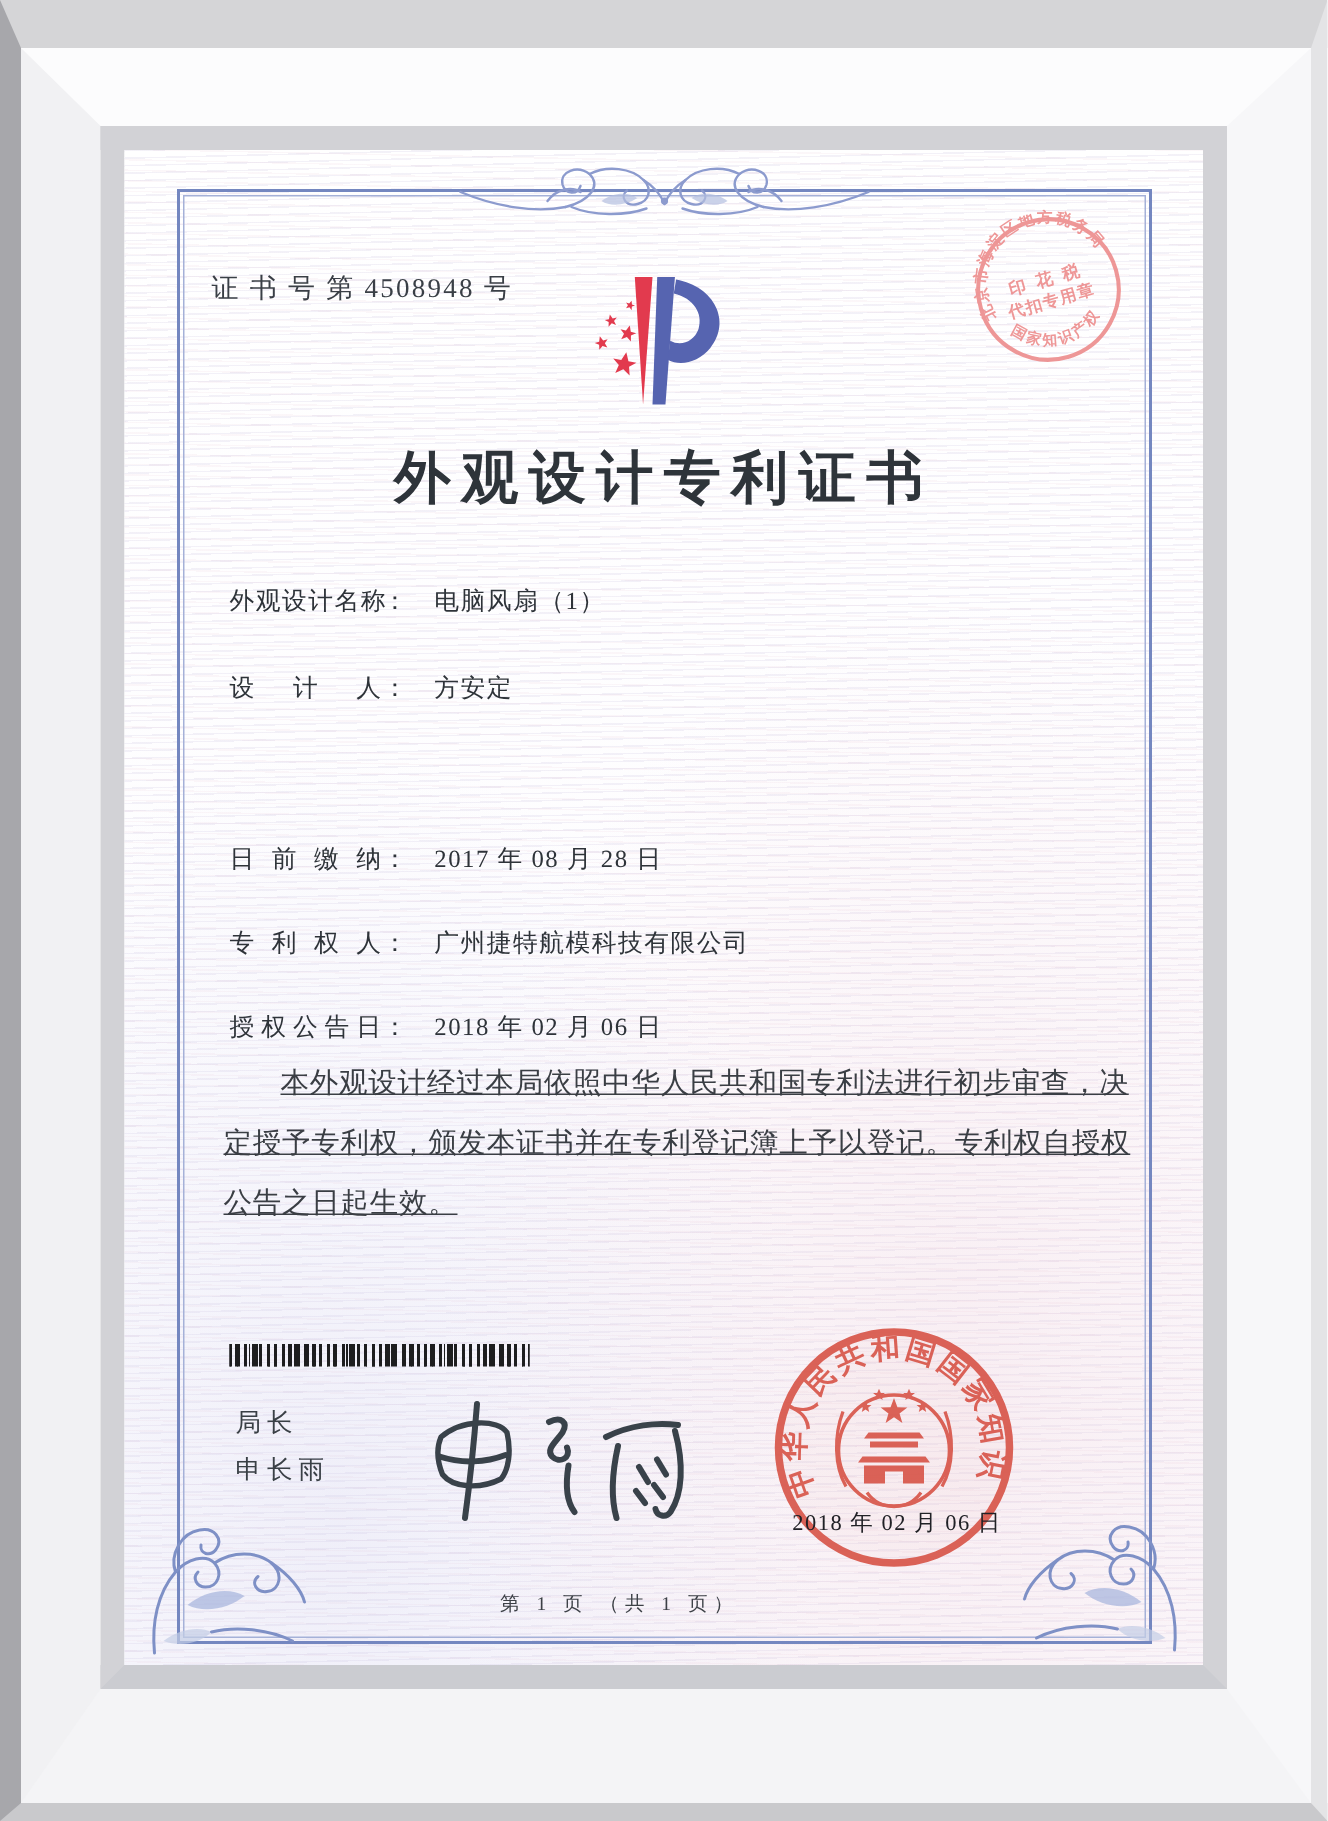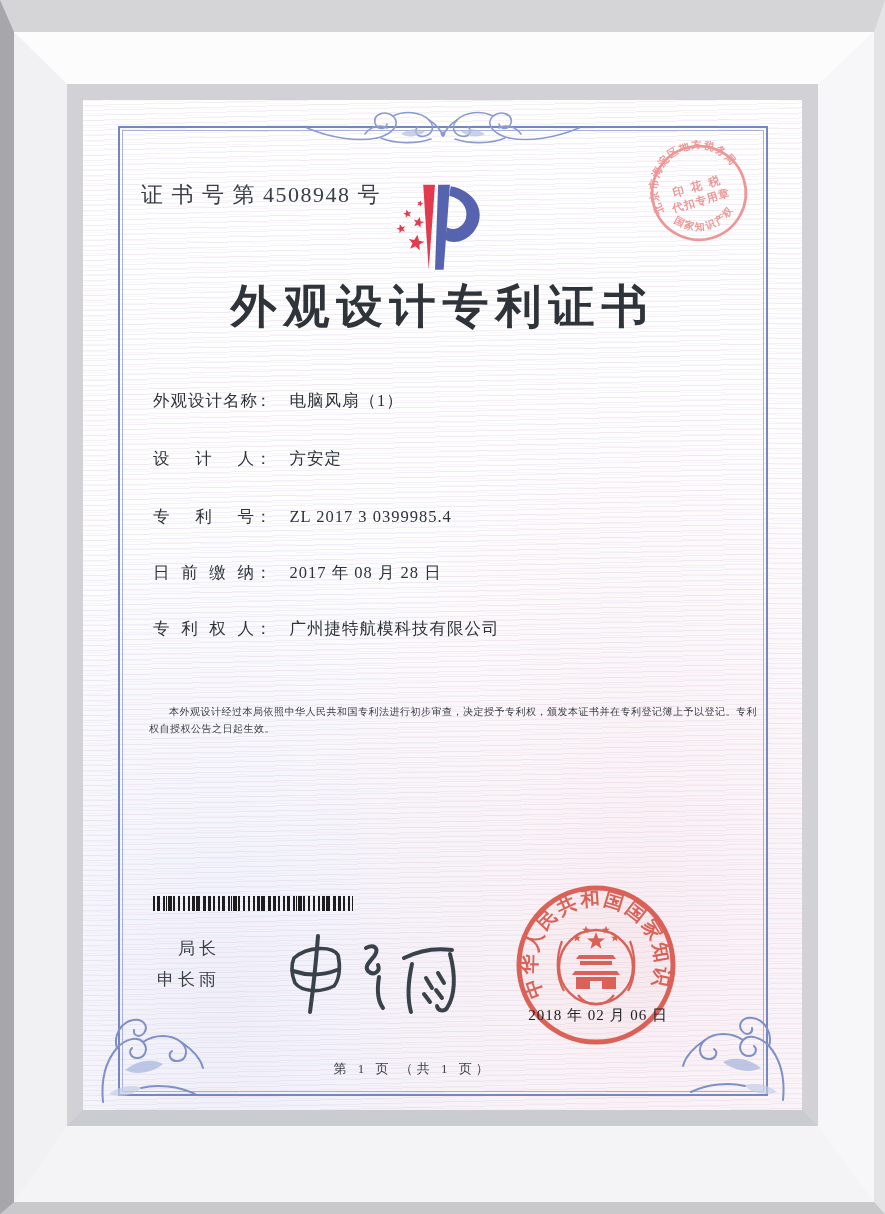--- a/index.html
+++ b/index.html
@@ -21,36 +21,36 @@
     background:
       radial-gradient(ellipse at 78% 82%, rgba(238,204,215,0.30), rgba(238,204,215,0) 45%),
       radial-gradient(ellipse at 20% 90%, rgba(205,205,235,0.28), rgba(205,205,235,0) 40%),
       repeating-linear-gradient(178.6deg, rgba(182,170,210,0.16) 0 1px, rgba(0,0,0,0) 1px 5px),
       repeating-linear-gradient(181.2deg, rgba(228,188,206,0.12) 0 1px, rgba(0,0,0,0) 1px 7px),
       linear-gradient(180deg,#ffffff,#fcfbfe);}
   .blue-border{position:absolute;left:35px;top:26px;right:34px;bottom:14px;
     border:2px solid #7487c0;}
   .blue-border::before{content:'';position:absolute;inset:2px;border:1px solid #a5b1d8;}
   
-  .cert-number{position:absolute;left:58px;top:80px;font-size:22px;color:#3a3f46;letter-spacing:1.5px;}
-  .cert-title{position:absolute;left:0;top:176px;width:719px;text-align:center;
-    font-size:46px;font-weight:bold;letter-spacing:7px;color:#2e343a;}
+  .cert-number{position:absolute;left:58px;top:80px;font-size:18px;color:#3a3f46;letter-spacing:1.5px;}
+  .cert-title{position:absolute;left:0;top:193px;width:719px;text-align:center;
+    font-size:38px;font-weight:bold;letter-spacing:7px;color:#2e343a;}
   .field-row{position:absolute;left:70px;font-size:16.5px;color:#2e3339;letter-spacing:1px;white-space:nowrap;}
   .field-label{display:inline-block;width:102px;text-align:justify;text-align-last:justify;}
   .field-value{margin-left:17px;}
   .body-text{position:absolute;left:66px;top:603px;width:618px;}
-  .body-text p{margin:0;text-indent:2em;font-size:10px;line-height:17px;
-    color:#3a3e44;letter-spacing:0.5px;}
+  .body-text p{margin:0;text-indent:2em;font-size:19px;line-height:40px;
+    color:#3a3e44;letter-spacing:0.5px;text-decoration:underline;}
   .barcode{position:absolute;left:70px;top:796px;width:200px;height:15px;
     background-image:
       repeating-linear-gradient(90deg,#1d1d1f 0 2px,rgba(0,0,0,0) 2px 5px),
       repeating-linear-gradient(90deg,#1d1d1f 0 1px,rgba(0,0,0,0) 1px 4px,#1d1d1f 4px 6px,rgba(0,0,0,0) 6px 13px);}
   .signer{position:absolute;left:74px;top:840px;font-family:"Liberation Sans","DejaVu Sans",sans-serif;
     font-size:17px;color:#3a4046;letter-spacing:4px;line-height:1;}
-  .signer div{margin-bottom:14px;text-align:right;}
+  .signer div{margin-bottom:14px;}
   .signature-svg{position:absolute;left:197px;top:822px;z-index:3;}
   .seal-svg{position:absolute;left:431px;top:783px;z-index:2;opacity:0.92;}
   .seal-date{position:absolute;left:430px;top:906px;width:170px;text-align:center;z-index:4;
     font-size:15px;color:#202126;letter-spacing:1px;}
   .page-footer{position:absolute;left:30px;top:960px;width:600px;text-align:center;
     font-size:13px;color:#3c4046;letter-spacing:4px;}
   .tax-stamp-svg{position:absolute;left:564px;top:41px;transform:rotate(-16deg);opacity:0.85;}
   .logo-svg{position:absolute;left:293px;top:80px;}
   .dragon-svg{position:absolute;left:222px;top:4px;z-index:2;}
   .corner-bl{position:absolute;left:12px;top:906px;z-index:2;}
@@ -120,28 +120,28 @@
     </svg>
 
     <div class="cert-title">外观设计专利证书</div>
 
     <div class="field-row" style="top:290px">
       <span class="field-label">外观设计名称</span><span>：</span><span class="field-value">电脑风扇（1）</span>
     </div>
     <div class="field-row" style="top:348px">
       <span class="field-label">设计人</span><span>：</span><span class="field-value">方安定</span>
     </div>
-    <div class="field-row" style="top:406px">
-      <span class="field-label">专利号</span><span>：</span><span class="field-value">ZL 2017 3 0399985.4</span>
-    </div>
     <div class="field-row" style="top:462px">
       <span class="field-label">日前缴纳</span><span>：</span><span class="field-value">2017 年 08 月 28 日</span>
     </div>
     <div class="field-row" style="top:518px">
       <span class="field-label">专利权人</span><span>：</span><span class="field-value">广州捷特航模科技有限公司</span>
+    </div>
+    <div class="field-row" style="top:574px">
+      <span class="field-label">授权公告日</span><span>：</span><span class="field-value">2018 年 02 月 06 日</span>
     </div>
 
     <div class="body-text">
       <p>本外观设计经过本局依照中华人民共和国专利法进行初步审查，决定授予专利权，颁发本证书并在专利登记簿上予以登记。专利权自授权公告之日起生效。</p>
     </div>
 
     <div class="barcode"></div>
 
     <div class="signer">
       <div>局长</div>

